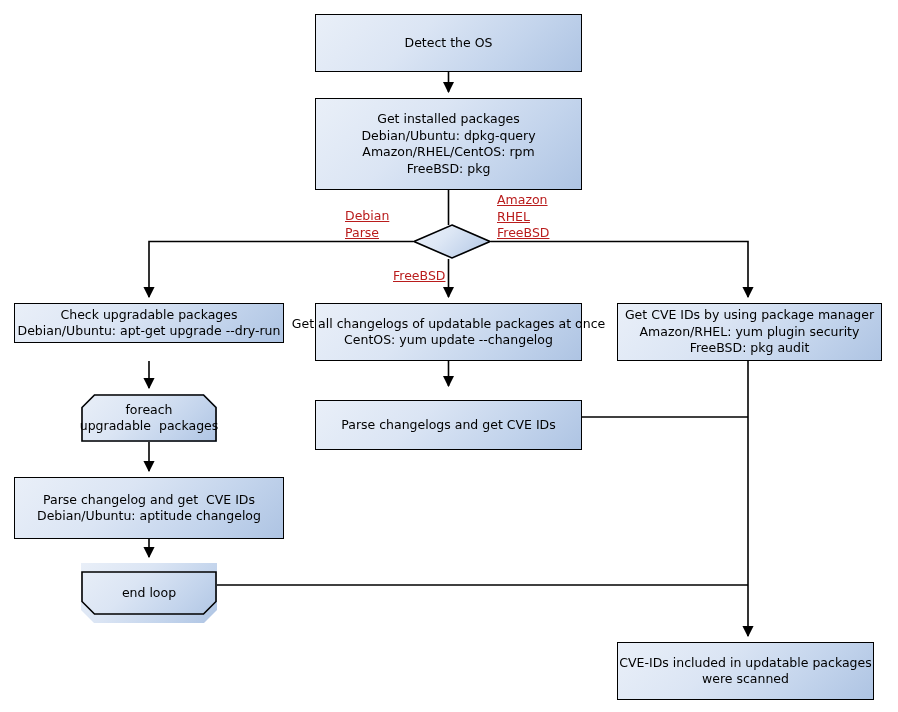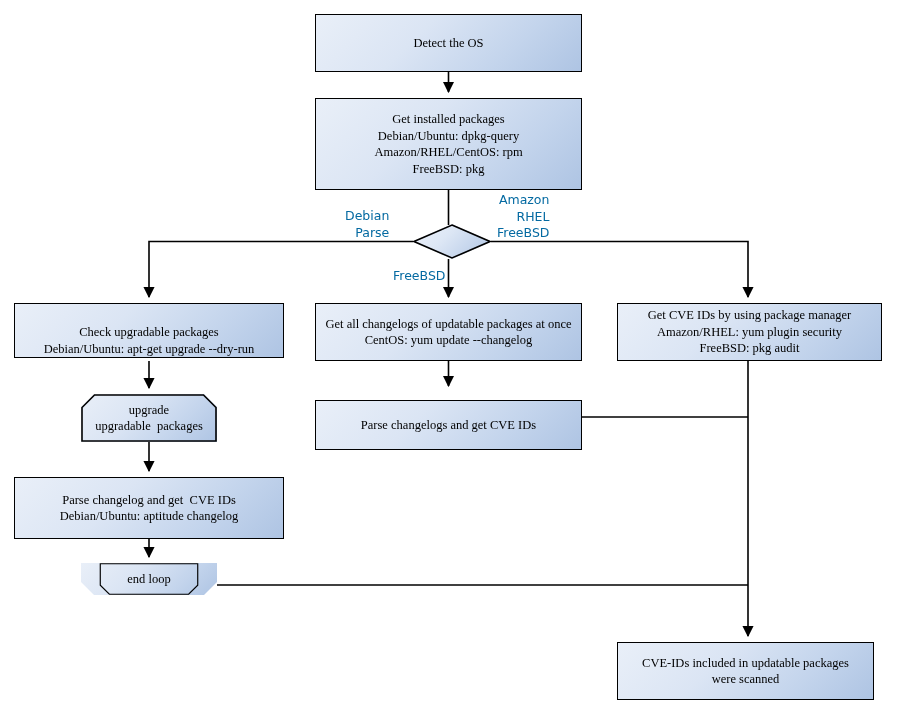--- a/index.html
+++ b/index.html
@@ -37,21 +37,20 @@
     color: #000000;
     font-size: 12.5px;
     line-height: 16.5px;
     white-space: pre;
     background: linear-gradient(135deg, #e9eff8 0%, #dbe5f4 38%, #c3d4ec 72%, #aec4e3 100%);
     border: 1.6px solid #000000;
   }
   .node .label {
     white-space: pre;
     display: block;
-    font-family: Liberation Serif, serif;
   }
 
   
   .loop-start {
     border: none;
     background: transparent;
   }
   .loop-start .shape {
     position: absolute;
     left: 0; top: 0; right: 0; bottom: 0;
@@ -97,23 +96,24 @@
     left: 0; top: 0; right: 0; bottom: 0;
     background: linear-gradient(135deg, #eef2fa 0%, #dde7f5 40%, #c2d3eb 75%, #adc3e2 100%);
     clip-path: polygon(50% 0, 100% 50%, 50% 100%, 0 50%);
   }
 
   
   .edge-label {
     position: absolute;
     font-size: 12.5px;
     line-height: 16.5px;
-    color: #0369a1;
+    color: #b91c1c;
     white-space: pre;
-    text-align: right;
+    text-align: left;
+    text-decoration: underline;
   }
 </style>
 </head>
 <body>
 
 <div id="canvas">
 
   <svg id="edges" viewBox="0 0 898 712" width="898" height="712">
     <defs>
       <marker id="arrow" viewBox="0 0 10 10" refX="9" refY="5" markerWidth="7" markerHeight="7" orient="auto-start-reverse">
@@ -159,55 +159,55 @@
 FreeBSD: pkg</span>
   </div>
 
   <div class="diamond" style="left:413px; top:224px; width:78px; height:35px;">
     <div class="shape"></div>
     <svg width="78" height="35" style="position:absolute;left:0;top:0;">
       <polygon points="39,1 77,17.5 39,34 1,17.5" fill="none" stroke="#000000" stroke-width="1.6"></polygon>
     </svg>
   </div>
 
-  <div class="node" style="left:14px; top:303px; width:270px; height:55px;align-items:flex-end;">
+  <div class="node" style="left:14px; top:303px; width:270px; height:40px;">
     <span class="label">Check upgradable packages
 Debian/Ubuntu: apt-get upgrade --dry-run</span>
   </div>
 
   <div class="node" style="left:617px; top:303px; width:265px; height:58px;">
     <span class="label">Get CVE IDs by using package manager
 Amazon/RHEL: yum plugin security
 FreeBSD: pkg audit</span>
   </div>
 
   <div class="node" style="left:315px; top:303px; width:267px; height:58px;">
     <span class="label" style="margin-left:-8px;margin-right:-8px;">Get all changelogs of updatable packages at once
 CentOS: yum update --changelog</span>
   </div>
 
   <div class="node loop-start" style="left:81px; top:394px; width:136px; height:48px;">
     <div class="shape"></div>
     <svg class="outline" width="136" height="48" viewBox="0 0 136 48">
       <polygon points="13.5,1 122.5,1 135,13.5 135,47 1,47 1,13.5" fill="none" stroke="#000000" stroke-width="1.6"></polygon>
     </svg>
-    <span class="label">upgrade
+    <span class="label">foreach
 upgradable  packages</span>
   </div>
 
   <div class="node" style="left:315px; top:400px; width:267px; height:50px;">
     <span class="label">Parse changelogs and get CVE IDs</span>
   </div>
 
   <div class="node" style="left:14px; top:477px; width:270px; height:62px;">
     <span class="label">Parse changelog and get  CVE IDs
 Debian/Ubuntu: aptitude changelog</span>
   </div>
 
-  <div class="node loop-end" style="left:81px; top:563px; width:136px; height:32px;">
+  <div class="node loop-end" style="left:81px; top:563px; width:136px; height:60px;">
     <div class="shape"></div>
     <svg class="outline" width="136" height="44" viewBox="0 0 136 44">
       <polygon points="1,1 135,1 135,30.5 122.5,43 13.5,43 1,30.5" fill="none" stroke="#000000" stroke-width="1.6"></polygon>
     </svg>
     <span class="label">end loop</span>
   </div>
 
   <div class="node" style="left:617px; top:642px; width:257px; height:58px;">
     <span class="label">CVE-IDs included in updatable packages
 were scanned</span>

